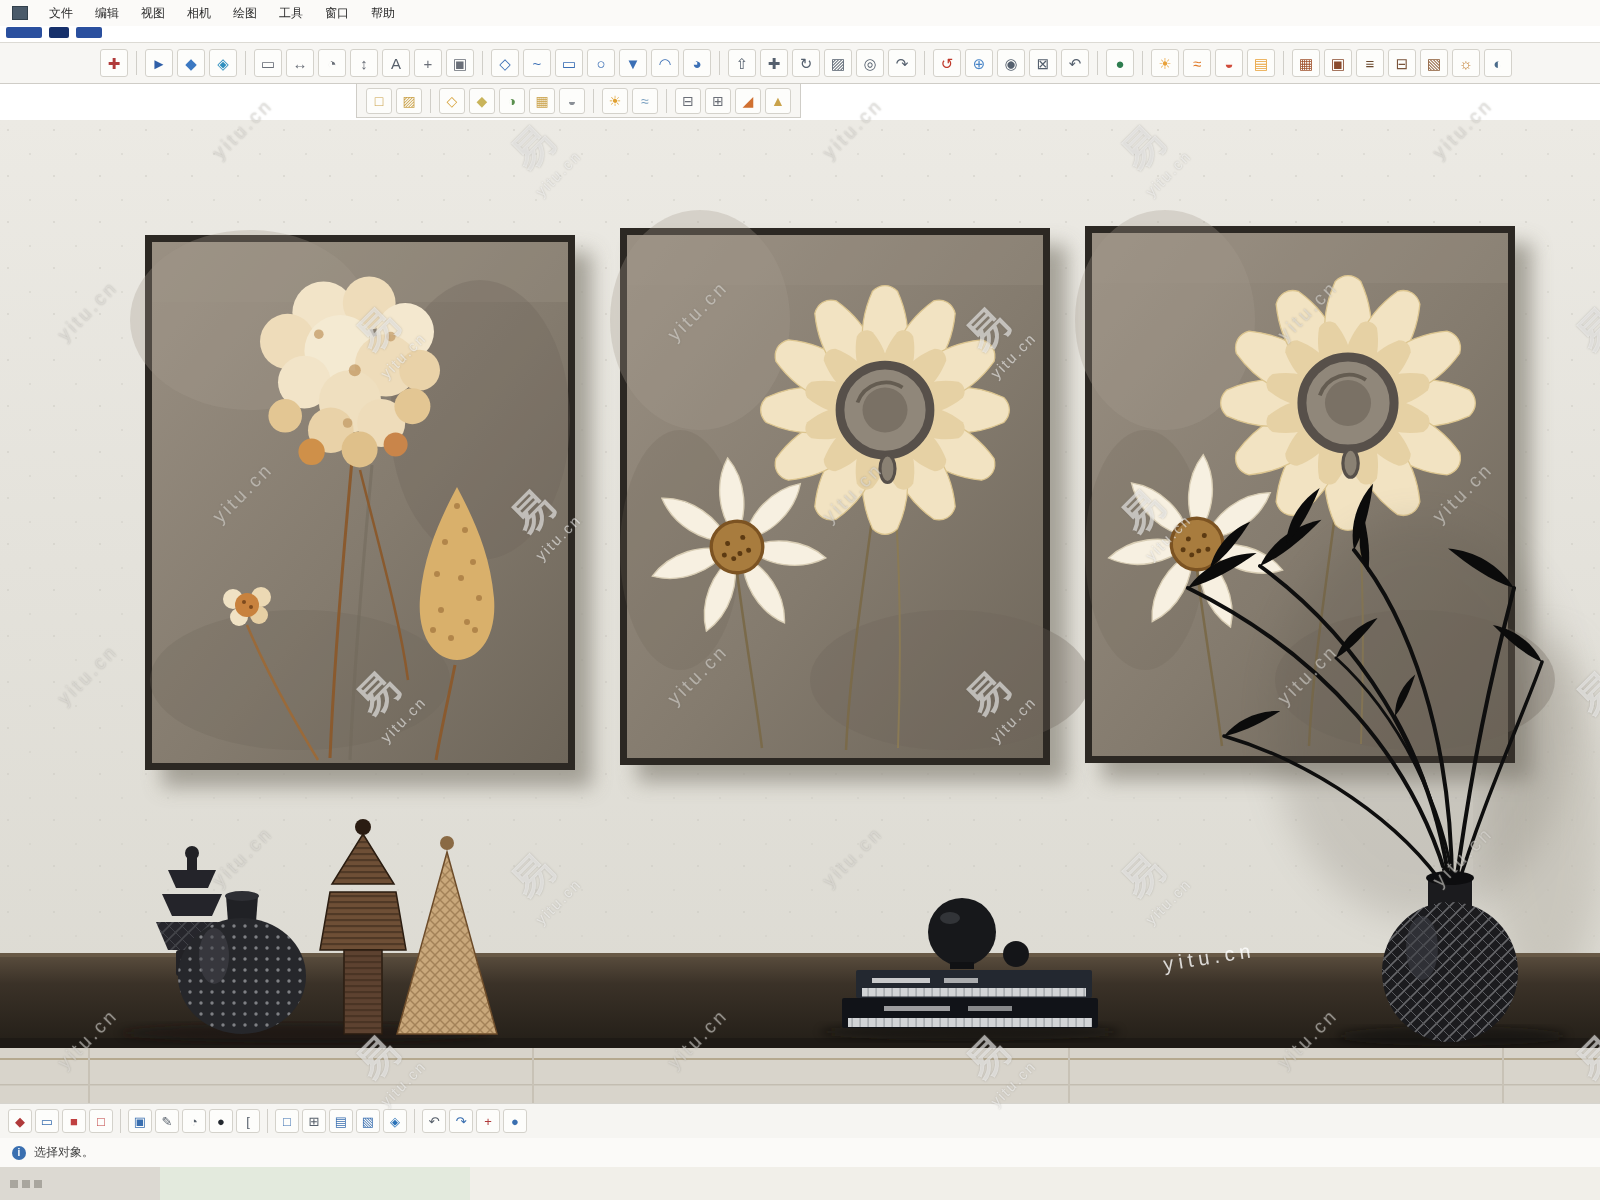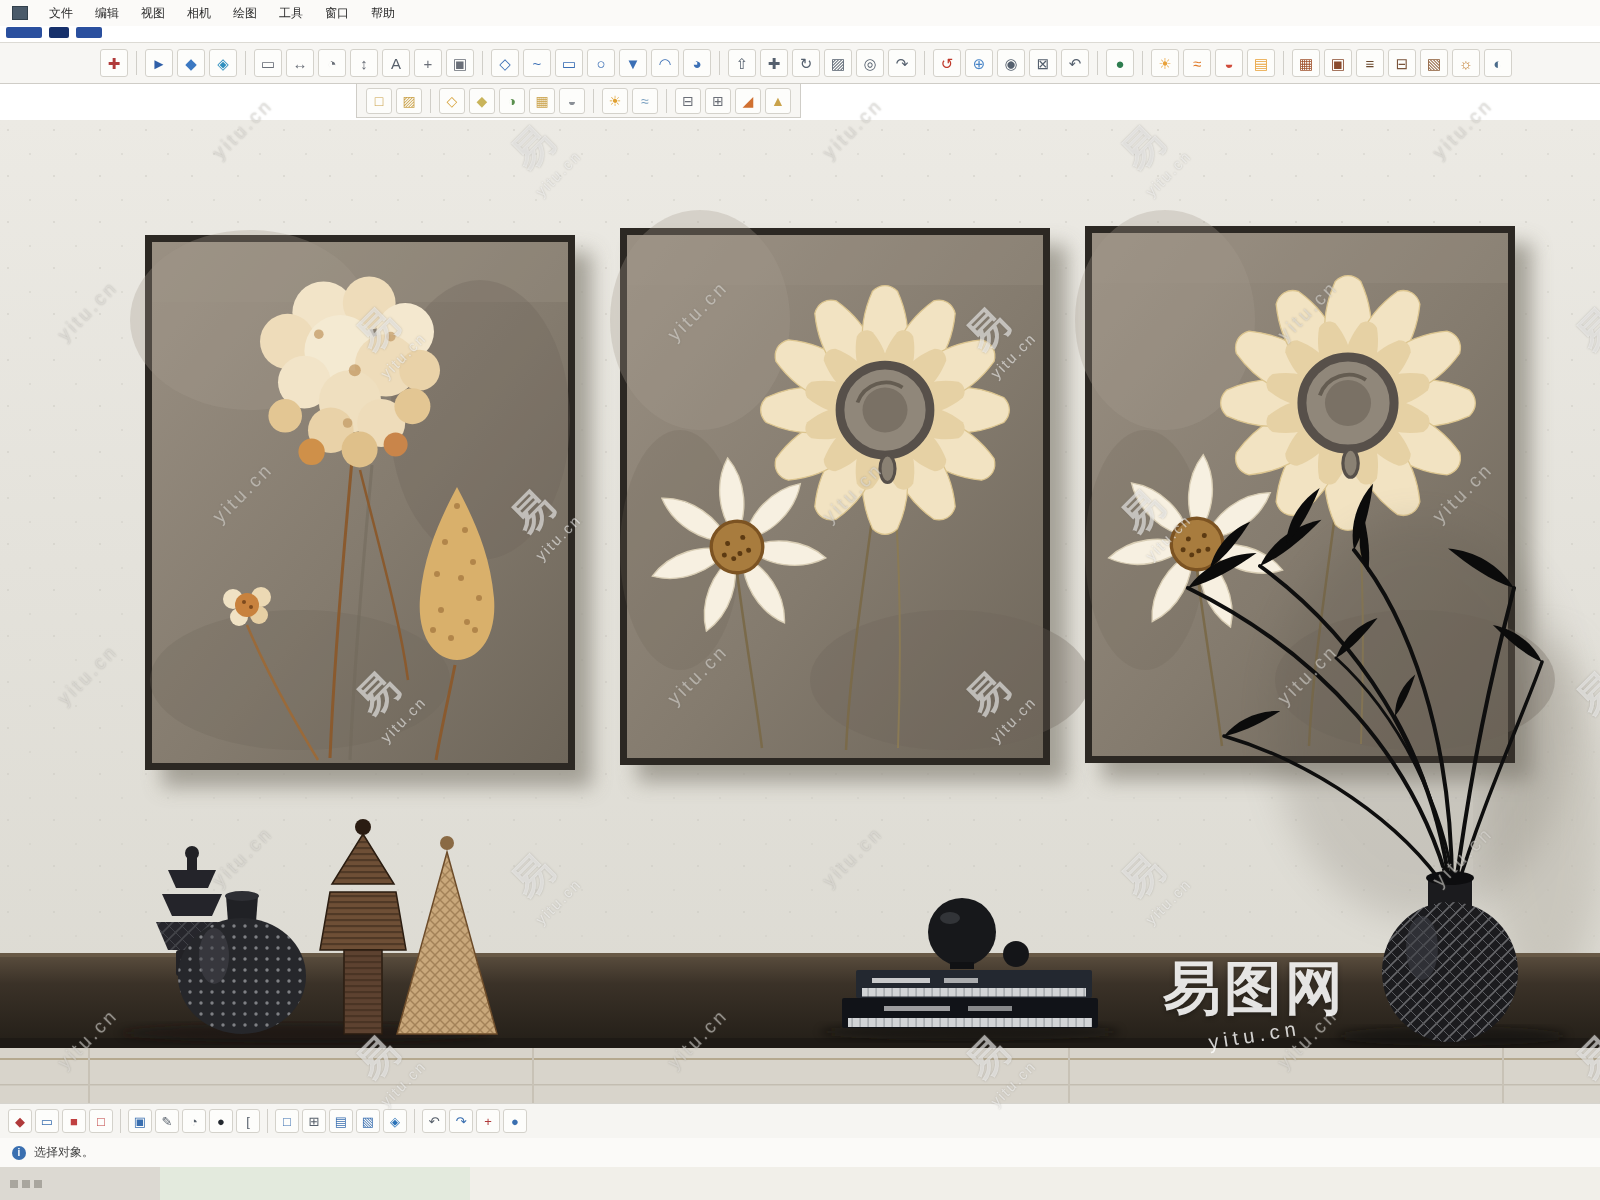--- a/index.html
+++ b/index.html
@@ -639,15 +639,14 @@
     </div>
     <div class="wm-tile" style="left: 1270px; top: 1028px;">
       <span class="wm-lat-only">yitu.cn</span>
     </div>
     <div class="wm-tile" style="left: 1575px; top: 1028px;">
       <span class="wm-cjk">易</span>
       <span class="wm-lat">yitu.cn</span>
     </div>
   </div>
 <div class="wm-brand">
-  <span class="wm-brand-cjk">易图网</span>
   <span class="wm-brand-lat">yitu.cn</span>
 </div>
 
 </body></html>

